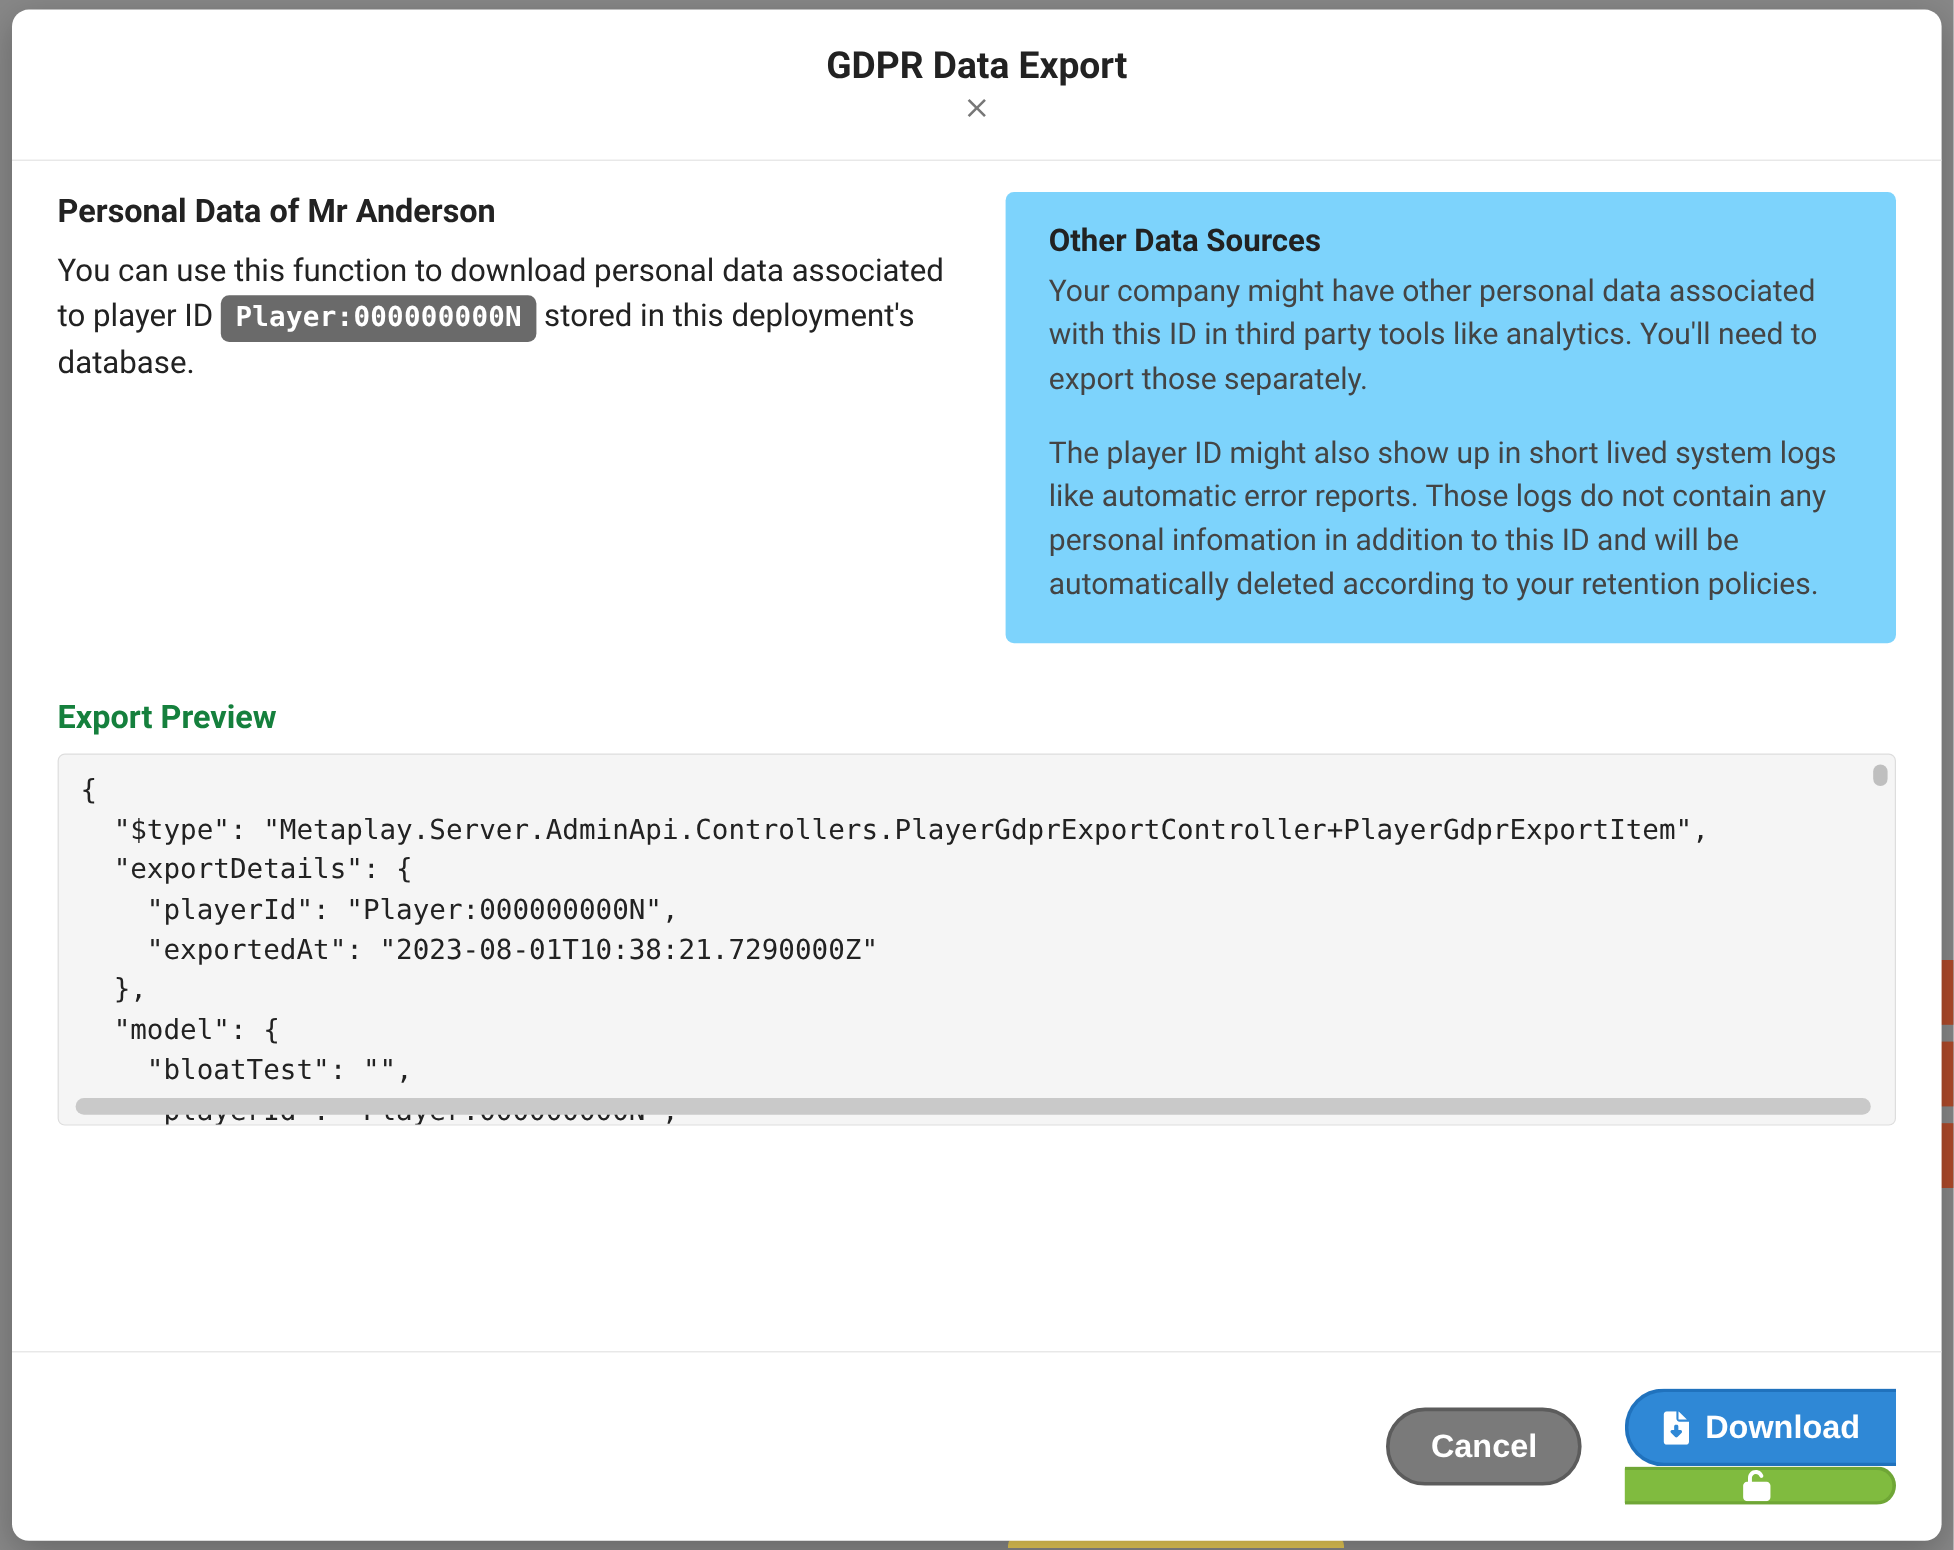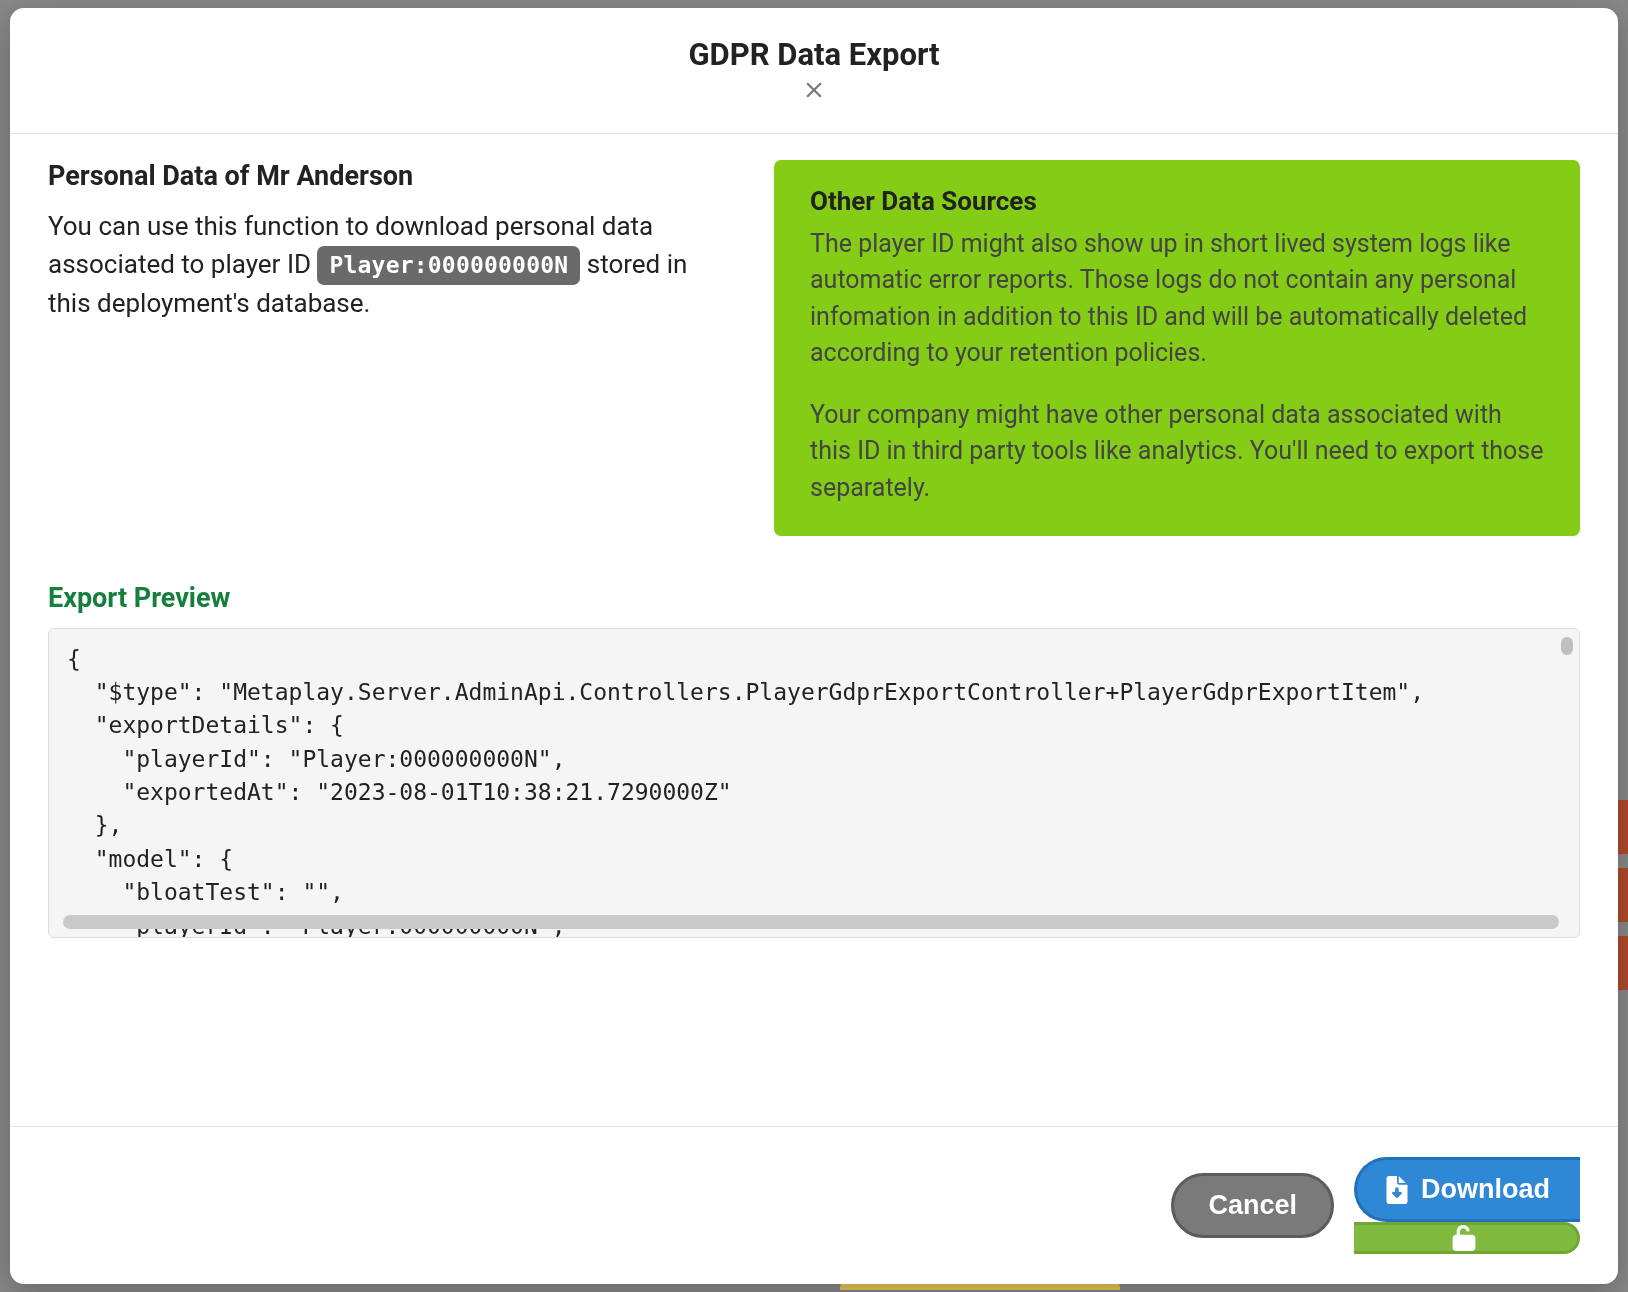--- a/index.html
+++ b/index.html
@@ -86,22 +86,22 @@
       color: #fff;
       font-weight: 700;
       font-size: 23px;
       padding: 3px 12px;
       border-radius: 7px;
       vertical-align: baseline;
       font-family: ui-monospace, Menlo, Monaco, Consolas, monospace;
       letter-spacing: 0.2px;
     }
     .info-box {
-      width: 806px;
-      background: #84cc16;
+      width: 742px;
+      background: #7dd3fc;
       border-radius: 7px;
       padding: 26px 36px 30px 36px;
     }
     .info-title {
       font-size: 26px;
       font-weight: 700;
       color: #222;
       margin-bottom: 10px;
     }
     .info-para {
@@ -149,21 +149,21 @@
       bottom: 8px;
       height: 14px;
       background: #c9c9c9;
       border-radius: 7px;
     }
     .modal-footer {
       border-top: 1px solid #e3e3e3;
       padding: 30px 38px;
       display: flex;
       justify-content: flex-end;
-      gap: 20px;
+      gap: 36px;
       align-items: center;
     }
     .btn {
       border: none;
       font-size: 27px;
       font-weight: 700;
       padding: 14px 34px;
       border-radius: 999px;
       cursor: pointer;
       display: inline-flex;
@@ -261,22 +261,22 @@
   <div class="modal-body">
     <div class="top-columns">
       <div class="left-col">
         <div class="section-title">Personal Data of Mr Anderson</div>
         <p class="desc-text">
           <span>You can use this function to download personal data associated to player ID </span><span class="badge">Player:000000000N</span><span> stored in this deployment's database.</span>
         </p>
       </div>
       <div class="info-box">
         <div class="info-title">Other Data Sources</div>
+        <p class="info-para">Your company might have other personal data associated with this ID in third party tools like analytics. You'll need to export those separately.</p>
         <p class="info-para">The player ID might also show up in short lived system logs like automatic error reports. Those logs do not contain any personal infomation in addition to this ID and will be automatically deleted according to your retention policies.</p>
-        <p class="info-para">Your company might have other personal data associated with this ID in third party tools like analytics. You'll need to export those separately.</p>
       </div>
     </div>
 
     <div class="preview-title">Export Preview</div>
     <div class="preview-box"><span>{
   "$type": "Metaplay.Server.AdminApi.Controllers.PlayerGdprExportController+PlayerGdprExportItem",
   "exportDetails": {
     "playerId": "Player:000000000N",
     "exportedAt": "2023-08-01T10:38:21.7290000Z"
   },

